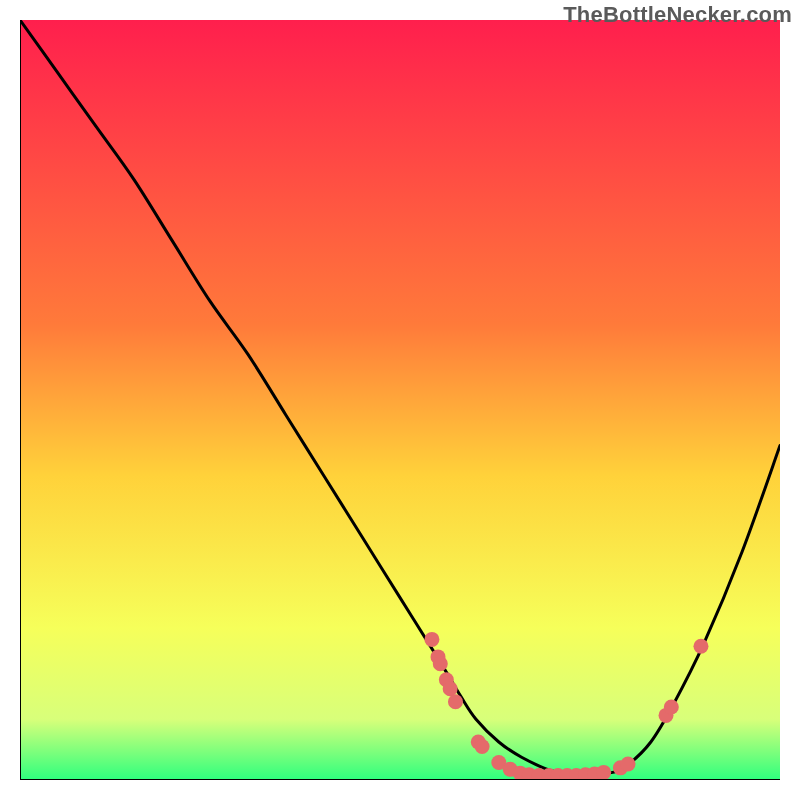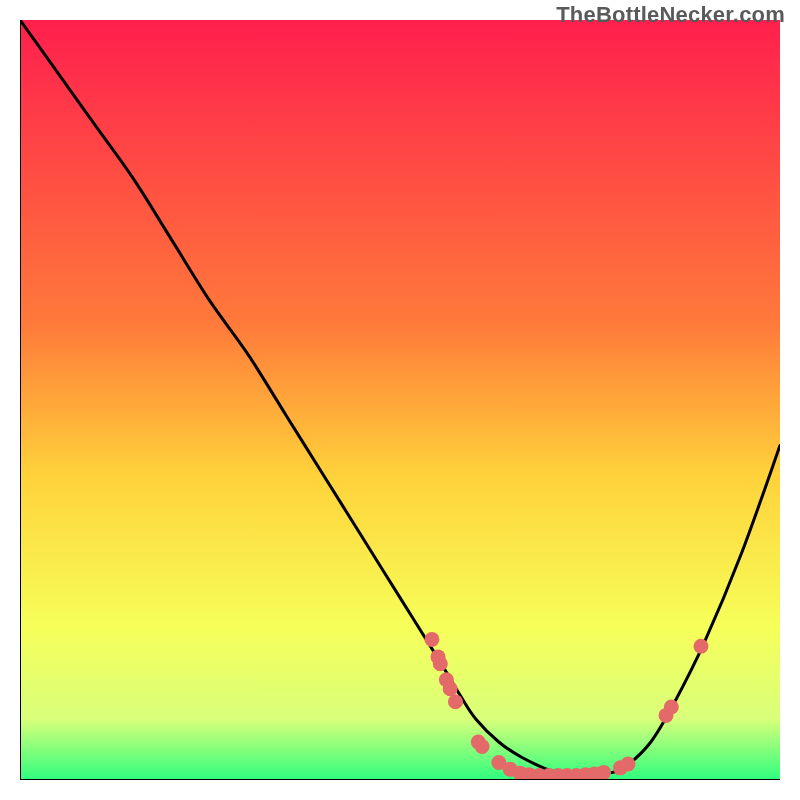--- a/index.html
+++ b/index.html
@@ -12,21 +12,21 @@
     overflow: hidden;
   }
   .frame {
     position: relative;
     width: 800px;
     height: 800px;
   }
   .watermark {
     position: absolute;
     top: 2px;
-    right: 15px;
+    right: 8px;
     font-size: 22px;
     font-weight: 600;
     color: #5a5a5a;
     letter-spacing: 0.2px;
     z-index: 5;
   }
   svg.chart {
     position: absolute;
     left: 20px;
     top: 20px;

